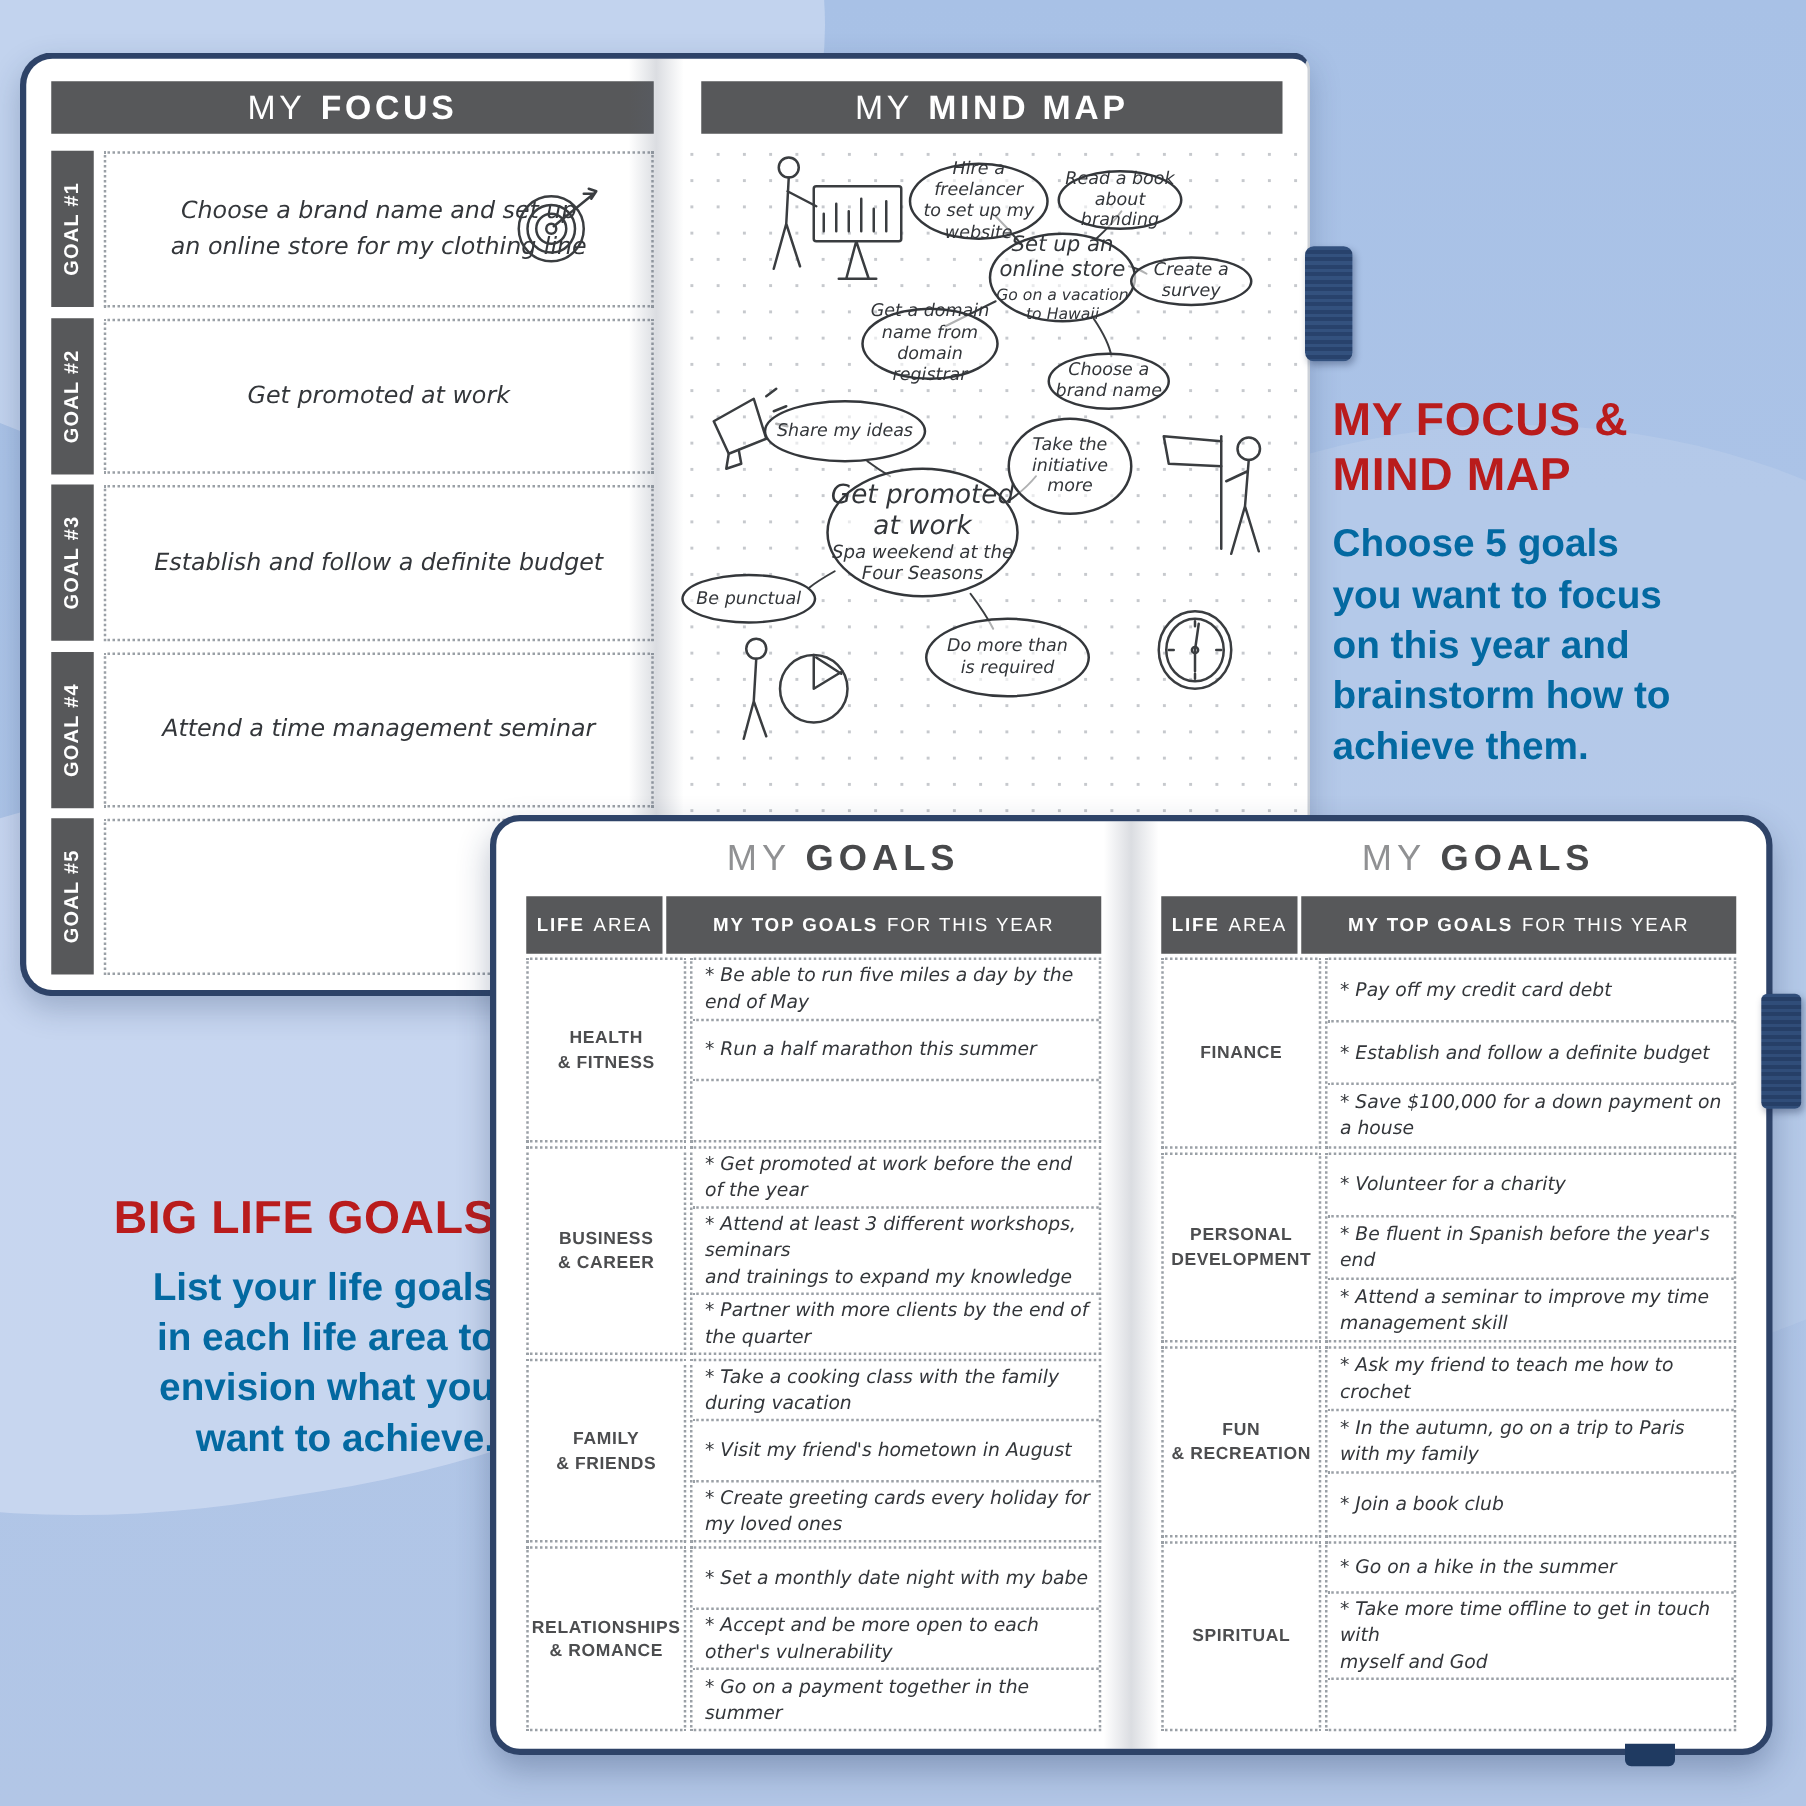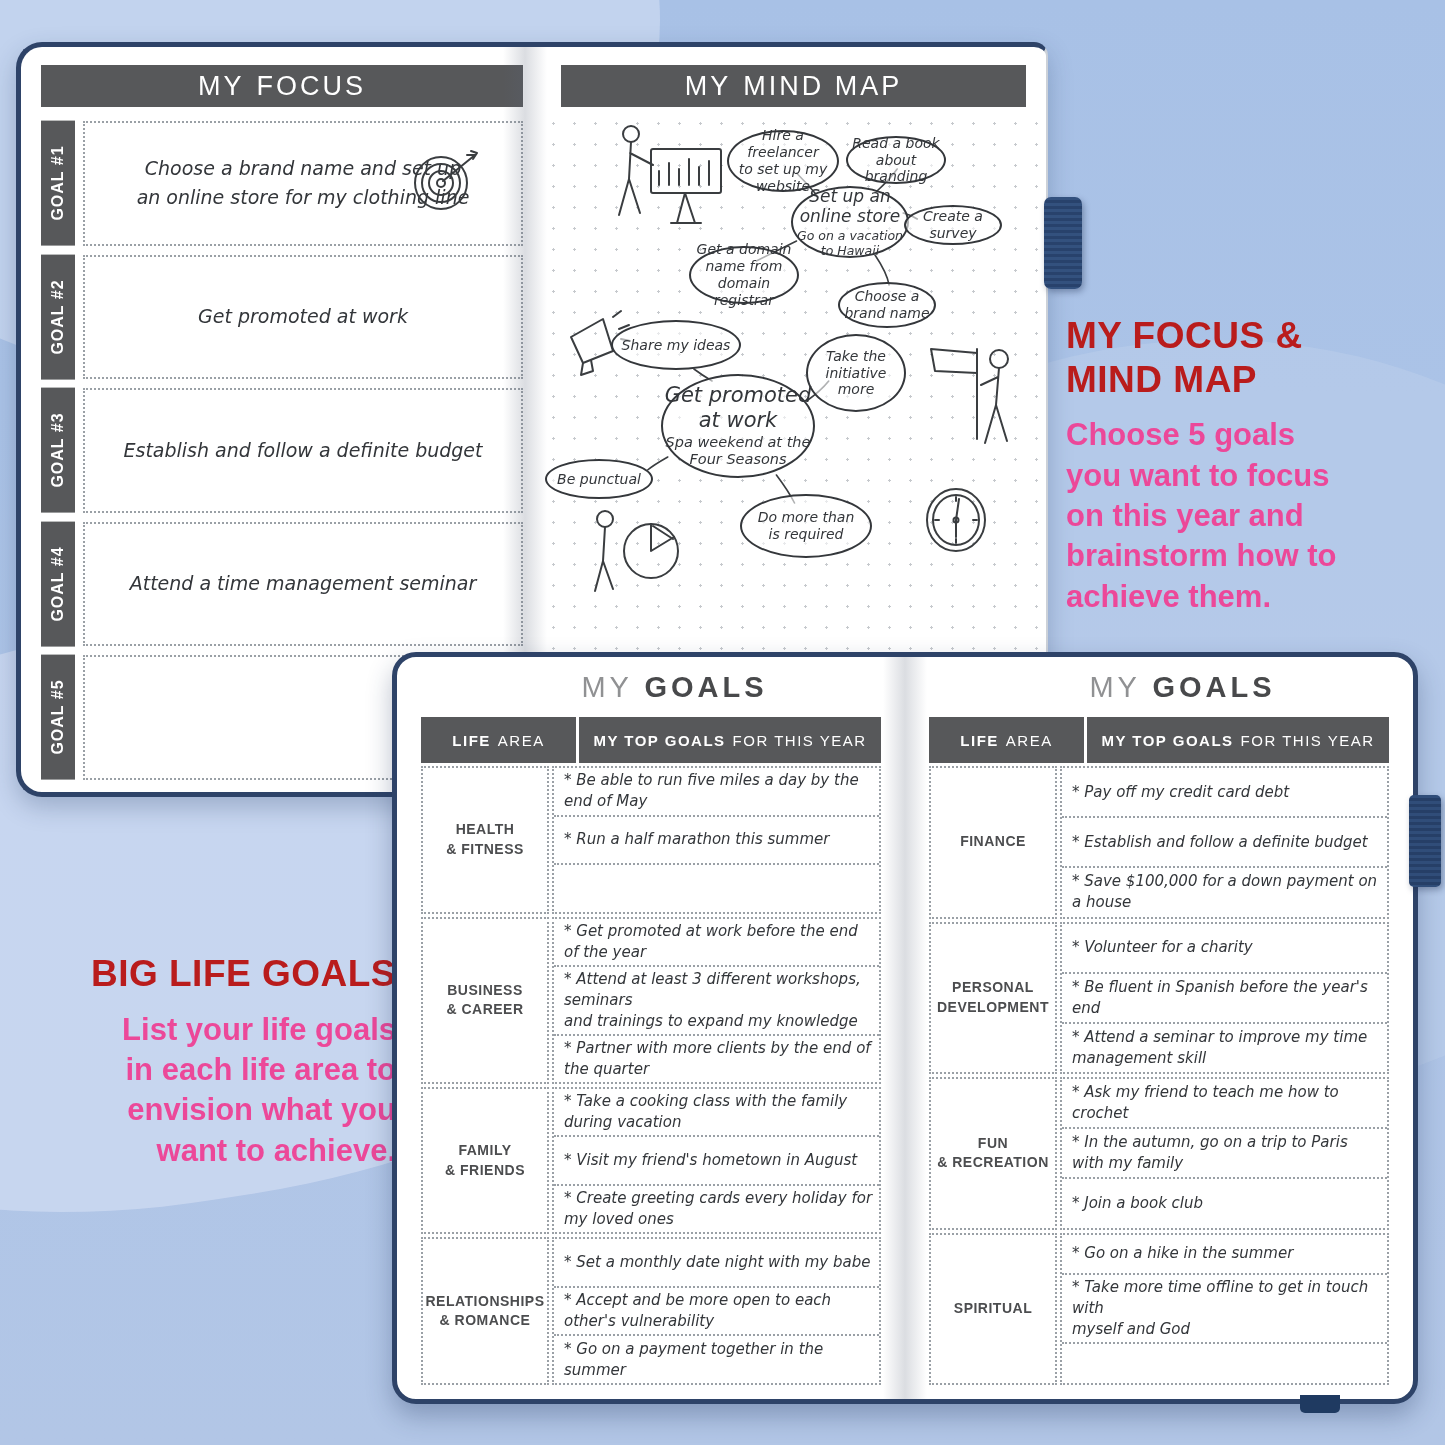--- a/index.html
+++ b/index.html
@@ -38,21 +38,21 @@
     box-shadow:2px 3px 6px rgba(20,35,70,.35);
   }
   .ribbon { position:absolute; left:903px; top:738px; width:40px; height:18px;
     background:#1f3a61; border-radius:0 0 5px 5px; }
 
   
   .bar { position:absolute; height:42px; background:#57585a; color:#fff;
     display:flex; align-items:center; justify-content:center;
     font-size:27px; letter-spacing:3px; }
   .bar .lt { font-weight:normal; margin-right:12px; }
-  .bar .bd { font-weight:normal; }
+  .bar .bd { font-weight:bold; }
 
   
   .focus-page { position:absolute; left:0; top:0; width:500px; height:100%; }
   .focus-bar { left:20px; top:18px; width:482px; }
   .goal-rows { position:absolute; left:20px; right:-2px; top:74px; bottom:12px;
     display:flex; flex-direction:column; gap:9px; }
   .goal-row { flex:1; display:flex; }
   .goal-tab { width:34px; background:#57585a; color:#fff; font-weight:bold; font-size:16px;
     letter-spacing:1px; writing-mode:vertical-rl; transform:rotate(180deg);
     display:flex; align-items:center; justify-content:center; }
@@ -84,38 +84,38 @@
   .goals-page { position:absolute; top:0; height:100%; width:508px; }
   .gp-left { left:0; } .gp-right { left:508px; }
   .goals-title { position:absolute; top:14px; left:0; right:0; text-align:center;
     font-size:29px; letter-spacing:4px; color:#909193;margin-left:47px; }
   .goals-title .bd { color:#48494b; font-weight:bold; }
   .goals-table { position:absolute; left:24px; right:24px; top:60px; bottom:14px;
     display:flex; flex-direction:column; }
   .t-head { display:flex; gap:3px; height:46px; flex:none; }
   .th { background:#57585a; color:#fff; display:flex; align-items:center; justify-content:center;
     font-size:15px; letter-spacing:1.5px; }
-  .th-area { width:155px; } .th-goals { flex:1; }
+  .th-area { width:109px; } .th-goals { flex:1; }
   .th .bd { font-weight:bold; margin-right:7px; }
   .t-group { display:flex; gap:3px; flex:1; margin-top:3px; }
   .td-area { width:128px; border:2px dotted #9aa0a6; display:flex; align-items:center;
     justify-content:center; text-align:center; font-weight:bold; color:#4c4d4f;
     font-size:14px; line-height:1.4; white-space:pre-line; letter-spacing:.5px; }
   .td-goals { flex:1; border:2px dotted #9aa0a6; display:flex; flex-direction:column; }
   .t-goal { flex:1; display:flex; align-items:center; padding:2px 4px 2px 10px;
     font-size:15px; line-height:1.4; white-space:pre-line; }
   .t-goal + .t-goal { border-top:2px dotted #9aa0a6; }
 
   
   .caption { position:absolute; z-index:3; }
   .cap-right { left:1066px; top:314px; width:372px; text-align:left; }
   .cap-left { left:24px; top:952px; width:372px; text-align:right; }
   .cap-h { font-size:37px; font-weight:800; color:#b91c1c; line-height:1.18;
     letter-spacing:.5px; white-space:pre-line; }
-  .cap-b { font-size:31px; font-weight:600; color:#ec4899; line-height:1.3;
+  .cap-b { font-size:31px; font-weight:600; color:#0369a1; line-height:1.3;
     margin-top:14px; white-space:pre-line; }
 
   svg.lineart { stroke:#3a3d40; stroke-width:2; fill:none; stroke-linecap:round; stroke-linejoin:round; }
 </style>
 </head>
 <body>
 
 <div class="wave wave1"></div>
 <div class="wave wave2"></div>
 <div class="wave wave3"></div>

